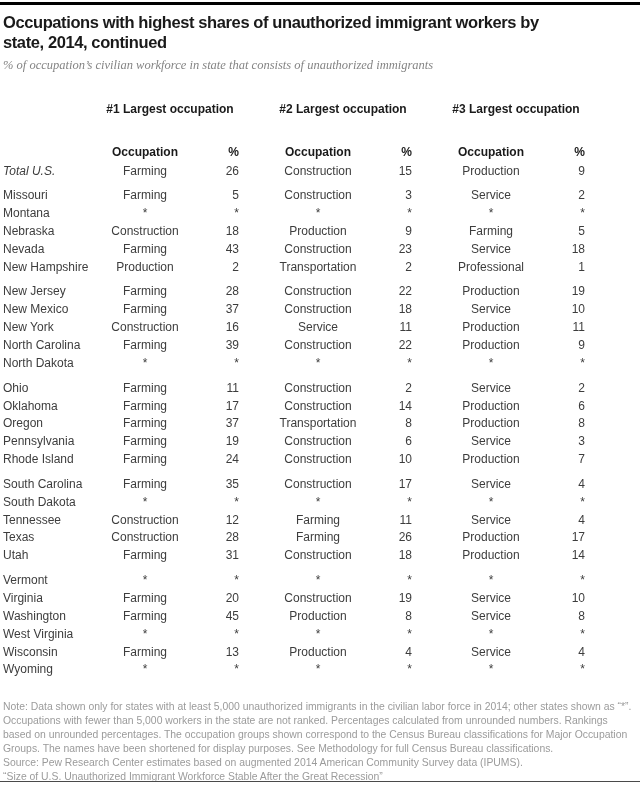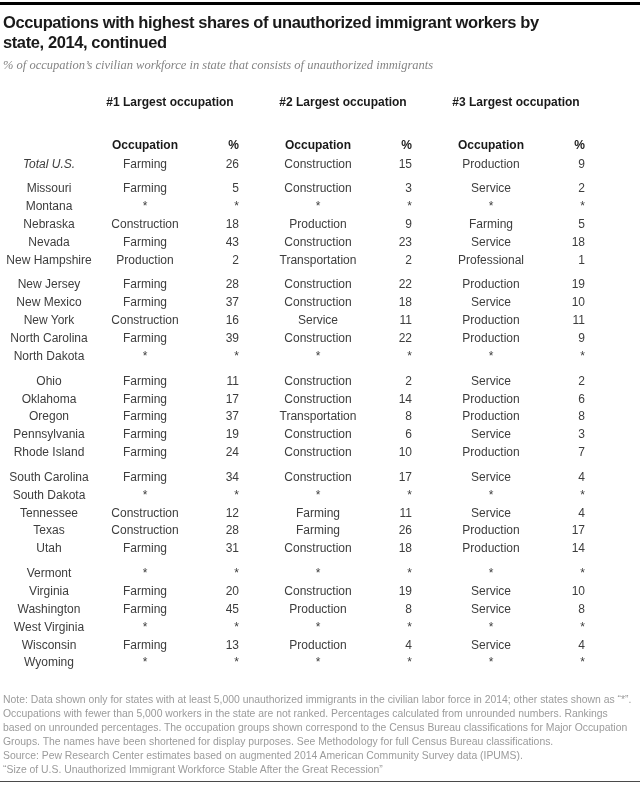--- a/index.html
+++ b/index.html
@@ -40,21 +40,21 @@
     letter-spacing: -0.4px;
   }
   p.subtitle {
     margin: 6px 0 12px 0;
     font-family: "Liberation Serif", "DejaVu Serif", serif;
     font-style: italic;
     font-size: 12.5px;
     color: #848484;
   }
   table.data-table {
-    margin-top: 21px;
+    margin-top: 28px;
     border-collapse: collapse;
     table-layout: fixed;
     width: 588px;
   }
   table.data-table th, table.data-table td {
     padding: 2.2px 0;
     font-size: 12px;
     line-height: 13.5px;
     color: #3d3d3d;
     overflow: visible;
@@ -66,21 +66,21 @@
     text-align: center;
     padding-bottom: 27px;
   }
   tr.sub-header-row th {
     font-weight: bold;
     color: #1a1a1a;
     padding-bottom: 3px;
   }
   .occ { text-align: center; }
   .pct { text-align: right; padding-right: 6px !important; }
-  .state { text-align: center; }
+  .state { text-align: left; }
   .state.italic { font-style: italic; }
   tr.group-start td { padding-top: 9px; }
   p.note {
     margin: 0;
     font-size: 10.4px;
     line-height: 14px;
     color: #9b9b9b;
     width: 633px;
   }
   p.note.first { margin-top: 21px; }
@@ -308,21 +308,21 @@
             <td></td>
             <td class="occ">Construction</td>
             <td class="pct">10</td>
             <td></td>
             <td class="occ">Production</td>
             <td class="pct">7</td>
           </tr>
           <tr class="group-start">
             <td class="state">South Carolina</td>
             <td class="occ">Farming</td>
-            <td class="pct">34</td>
+            <td class="pct">35</td>
             <td></td>
             <td class="occ">Construction</td>
             <td class="pct">17</td>
             <td></td>
             <td class="occ">Service</td>
             <td class="pct">4</td>
           </tr>
           <tr>
             <td class="state">South Dakota</td>
             <td class="occ">*</td>

